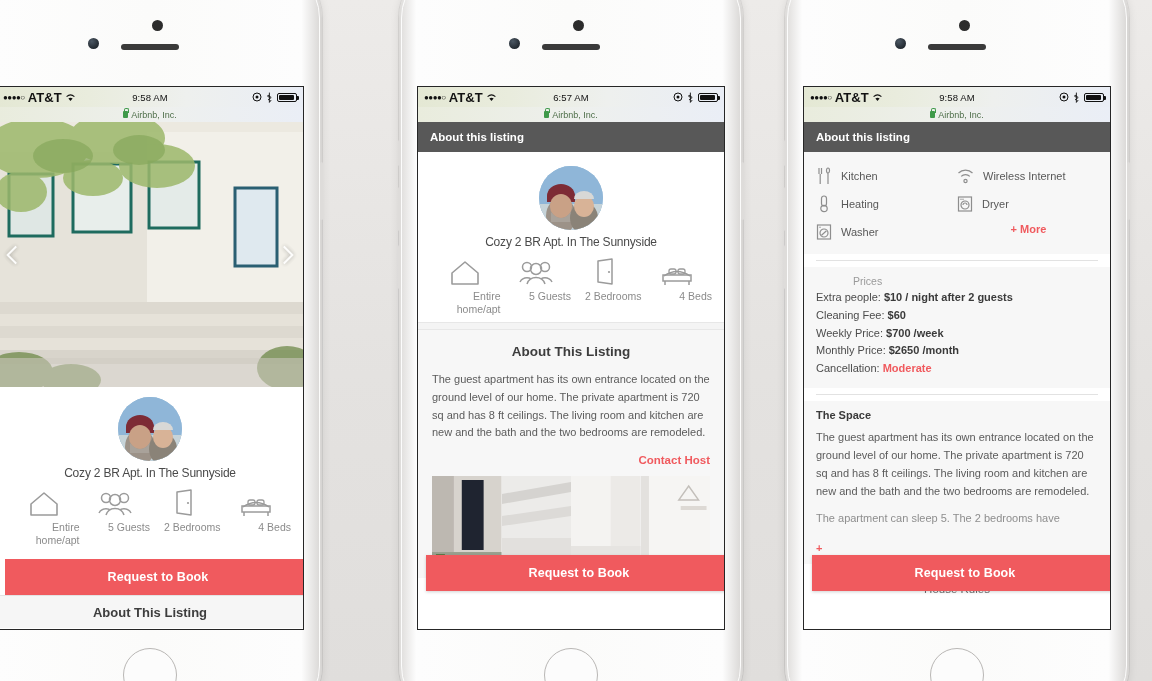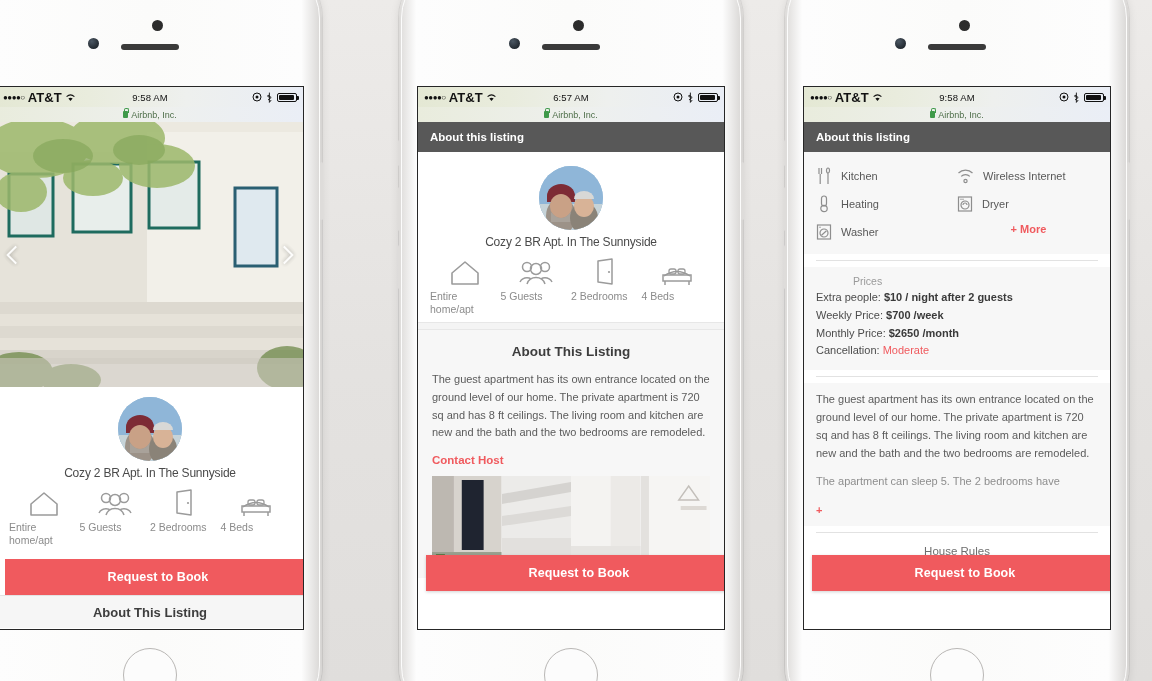--- a/index.html
+++ b/index.html
@@ -104,21 +104,21 @@
   .avatar {
     width:64px; height:64px; border-radius:50%; margin:0 auto 6px;
     overflow:hidden; position:relative;
     background: linear-gradient(180deg,#8fb7d6 0%, #a9c7dd 45%, #cfd9dd 100%);
   }
   .listing-title {
     font-size:12px; color:#4a4a4a; font-weight:400; letter-spacing:-.2px;
     line-height:1.15; margin-bottom:6px;
   }
   .facts { display:flex; justify-content:space-around; align-items:flex-start; padding:0 4px; }
-  .fact { flex:1; text-align:left; }
+  .fact { flex:1; text-align:right; }
   .fact .ico { height:30px; display:flex; align-items:flex-end; justify-content:center; margin-bottom:4px; }
   .fact .lbl { font-size:10.5px; color:#8b8b8b; line-height:1.25; }
 
   
   .cta {
     background:#f05a5e; color:#fff; text-align:center;
     font-size:12.5px; font-weight:700; letter-spacing:.1px;
     padding:11px 0; border:none; width:100%; cursor:pointer;
   }
   .cta-float { position:absolute; left:8px; right:8px; bottom:38px; z-index:9;
@@ -128,36 +128,36 @@
   .about-foot {
     background:#f6f6f6; text-align:center; font-size:13px; font-weight:700;
     color:#3d3d3d; padding:9px 0 8px; border-top:1px solid #e3e3e3;
   }
 
   
   .sect-divider { height:8px; background:#f4f4f4; border-top:1px solid #e7e7e7; border-bottom:1px solid #e7e7e7; }
   .about-block { background:#f7f7f7; padding:14px 14px 10px; }
   .about-h { text-align:center; font-size:13.5px; font-weight:700; color:#3d3d3d; margin-bottom:12px; }
   .about-p { font-size:11px; line-height:1.62; color:#5b5b5b; }
-  .contact-host { text-align:left; color:#f05a5e; font-size:11.5px; font-weight:700; margin-top:12px; cursor:pointer; }
+  .contact-host { text-align:right; color:#f05a5e; font-size:11.5px; font-weight:700; margin-top:12px; cursor:pointer; }
   .photostrip { display:flex; height:92px; margin-top:10px; }
   .photostrip > div { flex:1; }
 
   
   .amen-wrap { background:#f7f7f7; padding:10px 12px 8px; display:flex; }
   .amen-col { flex:1;text-align:center; }
   .amen { display:flex; align-items:center; gap:9px; padding:5px 0; }
   .amen .lbl { font-size:11px; color:#585858; }
   .more { color:#f05a5e; font-size:11px; font-weight:700; padding:5px 0 5px 2px; cursor:pointer; }
   .rule-line { height:1px; background:#e2e2e2; margin:6px 12px; }
   .panel { background:#f7f7f7; padding:8px 12px 10px; }
   .panel-h { font-size:10.5px; color:#9a9a9a; margin-bottom:2px;padding-left:37px; }
   .prow { font-size:11px; color:#4c4c4c; line-height:1.62; }
   .prow b { font-weight:700; color:#3a3a3a; }
-  .prow .mod { color:#f05a5e; font-weight:400; }
+  .prow .mod { color:#f05a5e; font-weight:700; }
   .sub-h { font-size:11px; font-weight:700; color:#3a3a3a; margin-bottom:8px; }
   .desc-p { font-size:11px; line-height:1.62; color:#5b5b5b; }
   .desc-p.fade { color:#8e8e8e; }
   .plus-mark { color:#f05a5e; font-size:11px; font-weight:700; }
   .house-rules { font-size:11.5px; color:#6e6e6e; padding:6px 12px 0;text-align:center; }
 
   svg { display:block; }
 </style>
 </head>
 <body>
@@ -583,33 +583,37 @@
       </div>
 
       <div class="rule-line"></div>
 
       <div class="panel">
         <div class="panel-h">Prices</div>
         <div class="prow">
           <span>Extra people: </span><b>$10 / night after 2 guests</b>
         </div>
         <div class="prow">
+          <span>Cleaning Fee: </span><b>$60</b>
+        </div>
+        <div class="prow">
           <span>Weekly Price: </span><b>$700 /week</b>
         </div>
         <div class="prow">
           <span>Monthly Price: </span><b>$2650 /month</b>
         </div>
         <div class="prow">
           <span>Cancellation: </span><span class="mod">Moderate</span>
         </div>
       </div>
 
       <div class="rule-line"></div>
 
       <div class="panel">
+        <div class="sub-h">The Space</div>
         <div class="desc-p">The guest apartment has its own entrance located on the ground level of our home. The private apartment is 720 sq and has 8 ft ceilings. The living room and kitchen are new and the bath and the two bedrooms are remodeled.</div>
         <div class="desc-p fade" style="margin-top:10px;">The apartment can sleep 5. The 2 bedrooms have</div>
         <div class="plus-mark" style="margin-top:14px;">+</div>
       </div>
 
       <div class="rule-line"></div>
       <div class="house-rules">House Rules</div>
 
       <button class="cta cta-float">Request to Book</button>
      </div>

